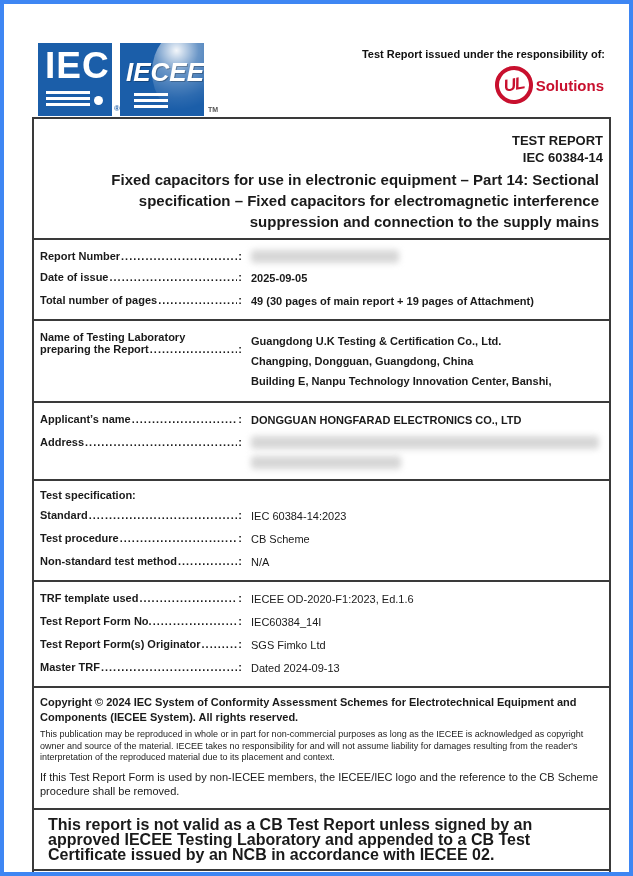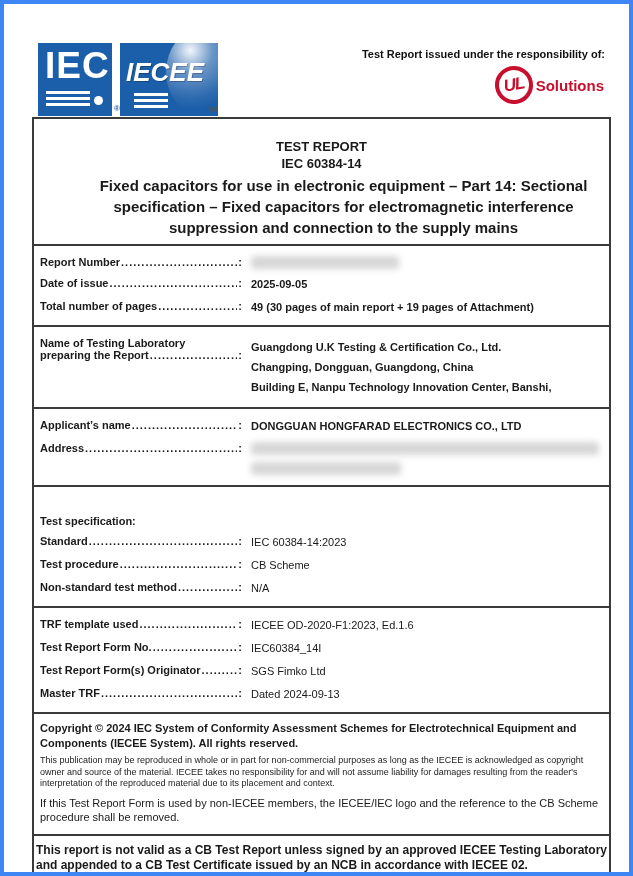--- a/index.html
+++ b/index.html
@@ -14,21 +14,21 @@
   .iec-logo {
     position:absolute; left:34px; top:39px; width:74px; height:73px;
     background:#1b5ea9; color:#fff; overflow:hidden;
   }
   .iec-word { position:absolute; left:7px; top:2px; font-size:37px; font-weight:bold; letter-spacing:1px; }
   .iec-lines { position:absolute; left:8px; top:48px; width:44px; display:block; }
   .iec-lines i { display:block; height:3px; background:#fff; margin-bottom:3px; }
   .iec-dot { position:absolute; left:56px; top:53px; width:9px; height:9px; border-radius:50%; background:#fff; }
   .reg-mark { position:absolute; left:110px; top:100px; font-size:8px; color:#1b5ea9; font-weight:bold; }
   .iecee-logo {
-    position:absolute; left:116px; top:39px; width:98px; height:73px;
+    position:absolute; left:116px; top:39px; width:84px; height:73px;
     background:#1b5ea9; color:#fff; overflow:hidden;
   }
   .iecee-globe {
     position:absolute; right:-18px; top:-14px; width:70px; height:86px; border-radius:50%;
     background:radial-gradient(circle at 35% 25%, rgba(255,255,255,0.95) 0%, rgba(255,255,255,0.35) 28%, rgba(255,255,255,0.08) 60%, rgba(255,255,255,0) 75%);
   }
   .iecee-word {
     position:absolute; left:6px; top:14px; font-size:26px; font-weight:bold; font-style:italic;
     letter-spacing:0px; text-shadow:1px 1px 0 rgba(0,0,0,0.25);
   }
@@ -47,42 +47,42 @@
   }
   .ul-badge b { color:#c8102e; font-size:17px; font-style:italic; letter-spacing:-1px; }
   .ul-sol { color:#c8102e; font-size:15px; font-weight:bold; margin-left:3px; }
   
   .doc-table {
     position:absolute; left:28px; top:113px; width:579px;
     border:2px solid #3a3a3a; background:#fff;
   }
   .sec { border-top:2px solid #3a3a3a; padding:6px 6px; }
   .sec:first-child { border-top:none; }
-  .title-sec { min-height:105px; text-align:center; padding-top:19px; }
+  .title-sec { min-height:105px; text-align:right; padding-top:13px; }
   .t1 { font-size:13px; font-weight:bold; line-height:17px; }
   .t2 { font-size:15px; font-weight:bold; line-height:21px; margin-top:3px; padding:0 4px;margin-left:44px; }
   .row { display:flex; padding:4px 0; font-size:11px; }
   .lc { width:202px; flex-shrink:0; display:flex; align-items:baseline; font-weight:bold; }
   .lc-multi { display:block; }
   .ll2 { display:flex; align-items:baseline;justify-content:flex-end; }
   .lt { white-space:nowrap; }
   .leader { flex:1 1 auto; overflow:hidden; white-space:nowrap; letter-spacing:1px; margin:0 1px; }
   .cl { font-weight:bold; }
   .vc { flex:1; padding-left:9px; line-height:15px; }
   .vb { font-weight:bold; }
   .vlines div { line-height:20px; }
   .redact-box { display:block; height:13px; border-radius:3px; background:#b5b5b5; filter:blur(3px); opacity:0.55; }
   .w148 { width:148px; }
   .w348 { width:348px; margin-bottom:7px; }
   .w150 { width:150px; }
-  .spec-head { font-size:11px; font-weight:bold; padding:2px 0 4px 0;margin-top:20px; }
+  .spec-head { font-size:11px; font-weight:bold; padding:2px 0 4px 0; }
   .copy-head { font-size:11px; font-weight:bold; line-height:14.5px; padding:1px 0 3px 0; }
   .fine { font-size:9px; line-height:11.5px; color:#222; padding:2px 0 4px 0; }
   .note { font-size:11px; line-height:14.5px; padding:2px 0 3px 0; }
-  .valid-sec { font-size:12px; font-weight:bold; line-height:15px; padding:7px 2px; }
+  .valid-sec { font-size:16px; font-weight:bold; line-height:15px; padding:7px 14px; }
   .disc-head { font-size:11px; font-weight:bold; padding:2px 0 10px 0; }
 </style>
 </head>
 <body>
 
 <div class="page">
 
   <div class="hdr">
     <div class="iec-logo">
       <span class="iec-word">IEC</span>

